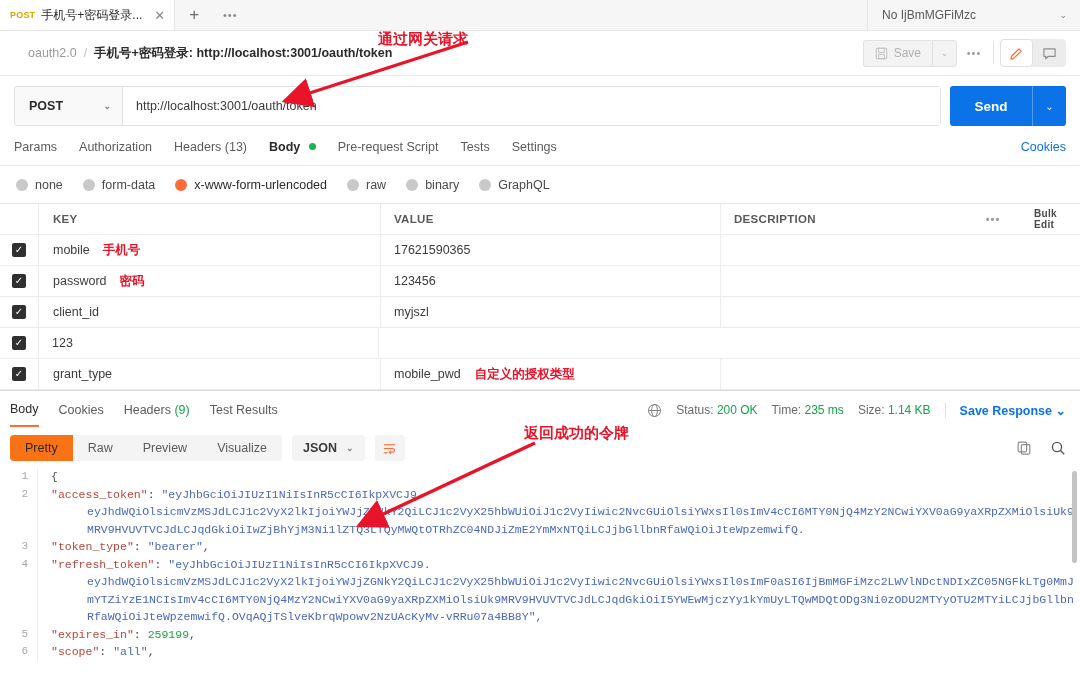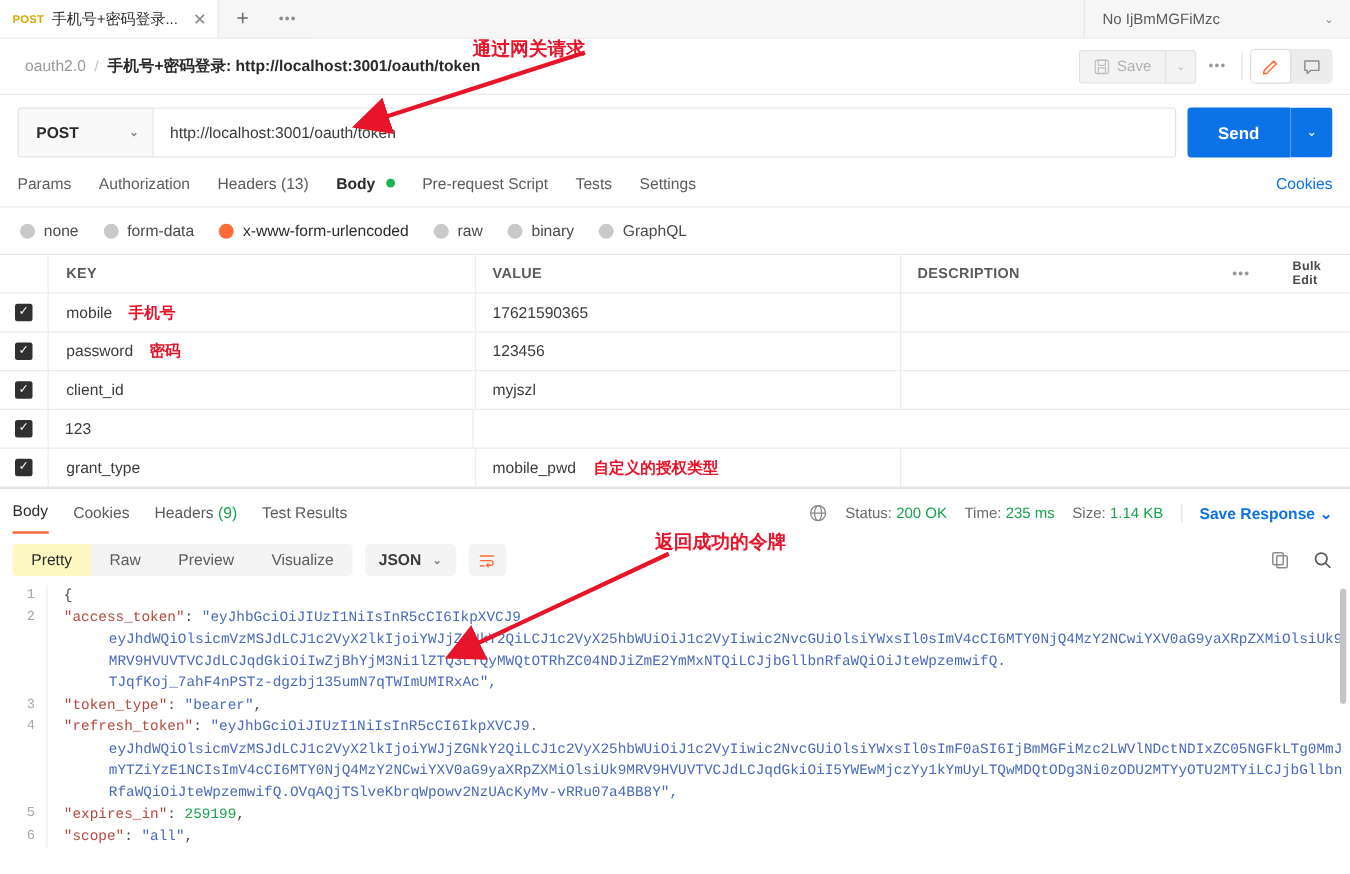--- a/index.html
+++ b/index.html
@@ -47,21 +47,21 @@
     display: flex; align-items: center; justify-content: space-between;
     width: 213px; padding: 0 13px 0 14px;
     background: #f6f6f6; border-left: 1px solid #e6e6e6;
     color: #5a5a5a; font-size: 12px;
   }
   .caret { font-size: 9px; color: #808080; }
 
   
   .crumbrow {
     height: 45px; display: flex; align-items: center;
-    padding: 0 14px 0 20px;
+    padding: 0 14px 0 28px;
     border-bottom: 1px solid #ebebeb;
     background: #fff;
   }
   .crumb-col { color: #9a9a9a; font-size: 12.5px; }
   .crumb-sep { color: #c2c2c2; margin: 0 7px; }
   .crumb-name { color: #2b2b2b; font-size: 12.5px; font-weight: bold; }
   .crumbrow-right { margin-left: auto; display: flex; align-items: center; gap: 0; }
   .save-btn {
     display: flex; align-items: center; gap: 6px;
     height: 27px; padding: 0 11px;
@@ -160,21 +160,21 @@
   .reshl { color: #16a34a; }
   .statusgrp { margin-left: auto; display: flex; align-items: center; gap: 14px; padding-bottom: 9px; }
   .stat { font-size: 12px; color: #6b6b6b; }
   .stat b { color: #16a34a; font-weight: normal; }
   .sep-v { width: 1px; height: 15px; background: #e0e0e0; }
   .saveresp { color: #0b72e7; font-weight: bold; font-size: 12.5px; }
 
   .viewrow { display: flex; align-items: center; gap: 0; padding: 8px 14px 7px 10px; }
   .seg { display: flex; background: #f4f4f4; border-radius: 4px; overflow: hidden; }
   .segbtn { padding: 0 15px; height: 26px; display:flex; align-items:center; font-size: 12.5px; color: #5c5c5c; }
-  .segbtn.active { background: #fef9c3; color: #2b2b2b; }
+  .segbtn.active { background: #f97316; color: #2b2b2b; }
   .fmtsel {
     display:flex; align-items:center; gap: 9px; margin-left: 10px;
     background: #f4f4f4; border-radius: 4px; height: 26px; padding: 0 11px;
     font-size: 12.5px; color: #3c3c3c; font-weight: bold;
   }
   .wrapbtn {
     margin-left: 10px; width: 30px; height: 26px; background: #f4f4f4; border-radius: 4px;
     display:flex; align-items:center; justify-content:center;
   }
   .viewright { margin-left: auto; display: flex; align-items: center; gap: 18px; color: #777; }
@@ -482,21 +482,20 @@
         <div class="jline">
           <div class="gut">2</div>
           <div class="jtext indent1"><span class="jkey">"access_token"</span><span class="jpunc">: </span><span class="jstr">"eyJhbGciOiJIUzI1NiIsInR5cCI6IkpXVCJ9.</span></div>
         </div>
         <div class="jline">
           <div class="gut"></div>
           <div class="jtext wrapline"><span class="jstr">eyJhdWQiOlsicmVzMSJdLCJ1c2VyX2lkIjoiYWJjZGNkY2QiLCJ1c2VyX25hbWUiOiJ1c2VyIiwic2NvcGUiOlsiYWxsIl0sImV4cCI6MTY0NjQ4MzY2NCwiYXV0aG9yaXRpZXMiOlsiUk9MRV9HVUVTVCJdLCJqdGkiOiIwZjBhYjM3Ni1lZTQ3LTQyMWQtOTRhZC04NDJiZmE2YmMxNTQiLCJjbGllbnRfaWQiOiJteWpzemwifQ.</span></div>
         </div>
         <div class="jline">
           <div class="gut"></div>
-          <div class="jtext wrapline"><span class="jstr">TJqfKoj_7ahF4nPSTz-dgzbj135umN7qTWImUMIRxAc",</span></div>
         </div>
         <div class="jline">
           <div class="gut">3</div>
           <div class="jtext indent1"><span class="jkey">"token_type"</span><span class="jpunc">: </span><span class="jstr">"bearer"</span><span class="jpunc">,</span></div>
         </div>
         <div class="jline">
           <div class="gut">4</div>
           <div class="jtext indent1"><span class="jkey">"refresh_token"</span><span class="jpunc">: </span><span class="jstr">"eyJhbGciOiJIUzI1NiIsInR5cCI6IkpXVCJ9.</span></div>
         </div>
         <div class="jline">

